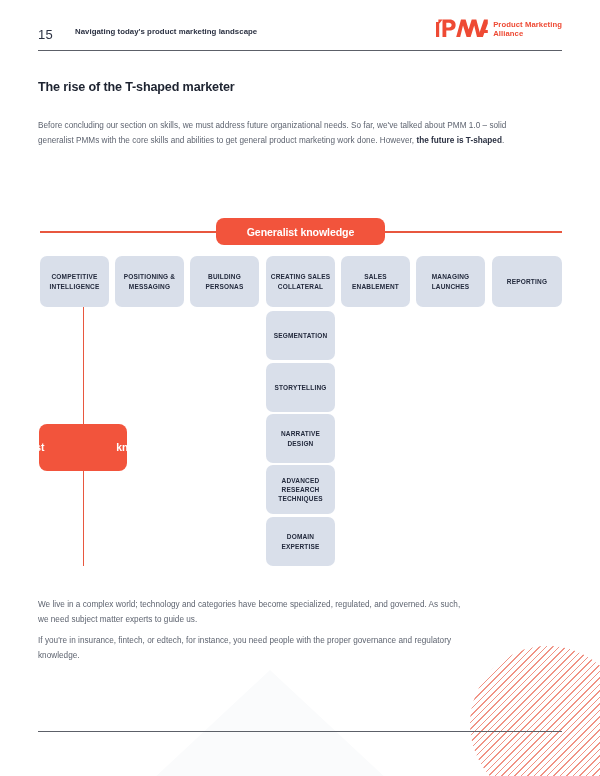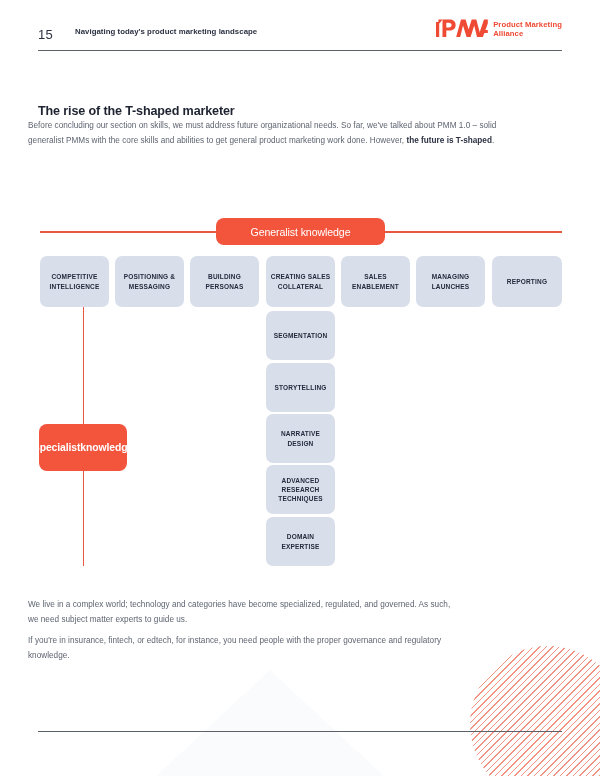--- a/index.html
+++ b/index.html
@@ -113,26 +113,26 @@
 
   
   .h2 {
     position: absolute;
     left: 38px;
     font-size: 12.6px;
     font-weight: 700;
     letter-spacing: -.15px;
     color: #1d2330;
   }
-  .h2.a { top: 104px; }
+  .h2.a { top: 80px; }
   .h2.b { top: 175px; }
 
   .para {
     position: absolute;
-    left: 28px;
+    left: 38px;
     width: 477px;
     font-size: 8.2px;
     line-height: 14.6px;
     color: #5e6470;
     letter-spacing: .02px;
   }
   .para.intro { top: 119px; }
   .para b { color: #2b3142; font-weight: 700; }
 
   .para.p1 { top: 598px; width: 430px; }
@@ -153,21 +153,21 @@
   .gen-pill {
     position: absolute;
     left: 216px;
     top: 218px;
     width: 169px;
     height: 27px;
     border-radius: 8px;
     background: #f2543c;
     color: #ffffff;
     font-size: 10.6px;
-    font-weight: 400;
+    font-weight: 700;
     letter-spacing: -.1px;
     display: flex;
     align-items: center;
     justify-content: center;
   }
 
   .spec-vline {
     position: absolute;
     left: 82.5px;
     top: 306px;
@@ -186,20 +186,21 @@
     background: #f2543c;
     color: #ffffff;
     font-size: 10.4px;
     font-weight: 700;
     line-height: 14px;
     letter-spacing: -.1px;
     display: flex;
     align-items: center;
     justify-content: center;
     text-align: center;
+    gap: 36px;
   }
 
   .skill-box {
     position: absolute;
     background: #d9dfea;
     border-radius: 7px;
     display: flex;
     align-items: center;
     justify-content: center;
     text-align: center;

